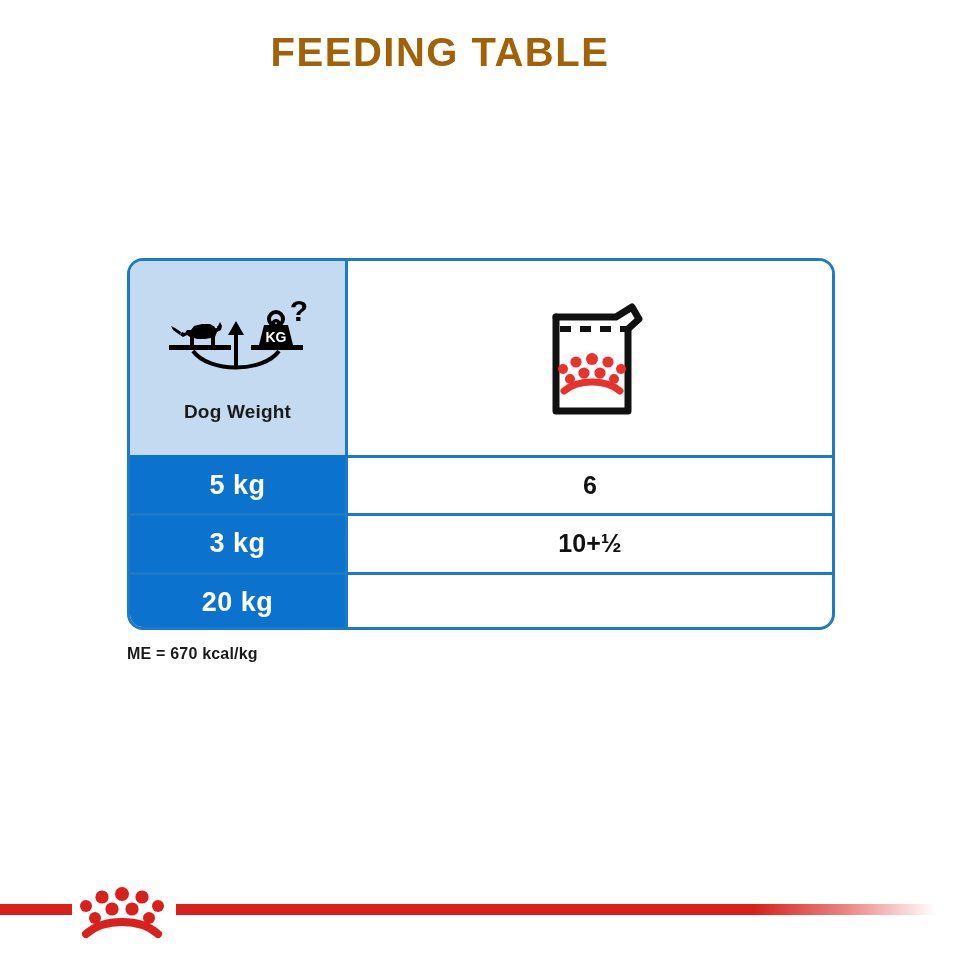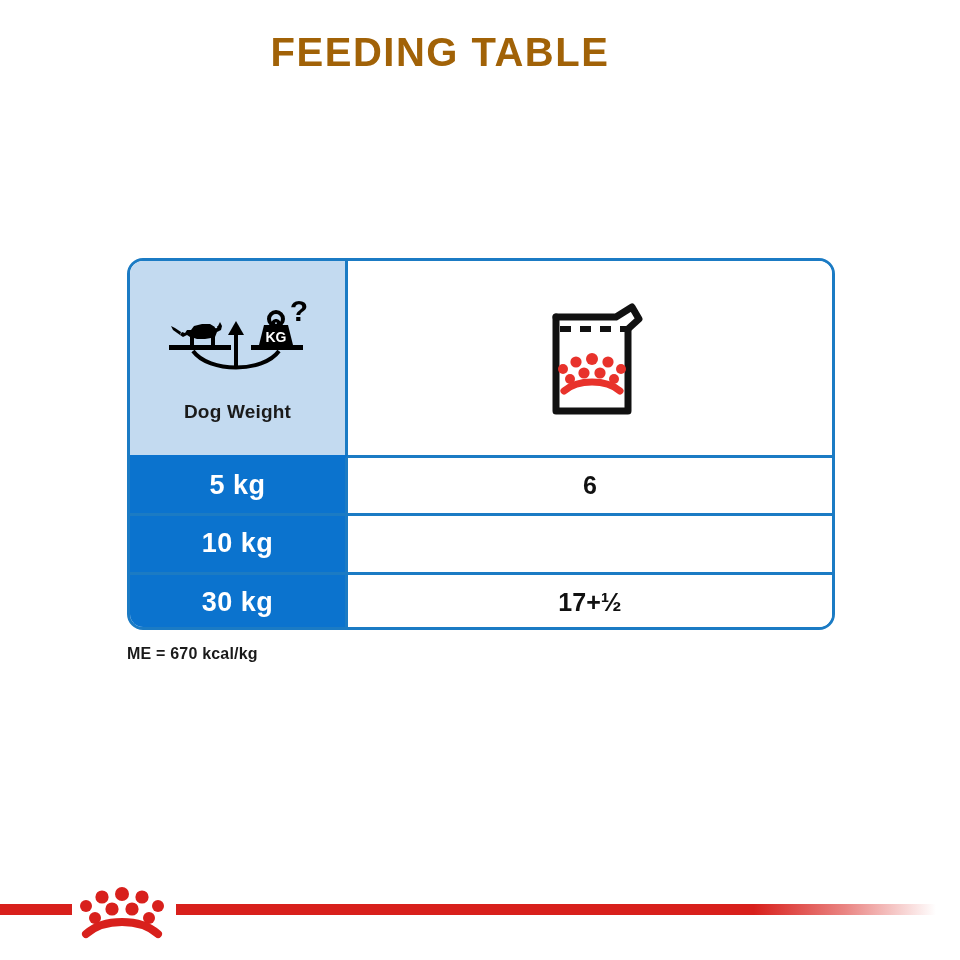--- a/index.html
+++ b/index.html
@@ -262,26 +262,26 @@
   </div>
 
   <div class="table-body">
 
     <div class="table-row">
       <div class="cell-weight">5 kg</div>
       <div class="cell-amount">6</div>
     </div>
 
     <div class="table-row">
-      <div class="cell-weight">10 kg</div>
+      <div class="cell-weight">3 kg</div>
+      <div class="cell-amount">10+½</div>
     </div>
 
     <div class="table-row">
-      <div class="cell-weight">30 kg</div>
-      <div class="cell-amount">17+½</div>
+      <div class="cell-weight">20 kg</div>
     </div>
 
   </div>
 </div>
 
 <div class="me-note">ME = 670 kcal/kg</div>
 
 <div class="brand-bar">
   <div class="brand-line-left"></div>
   <div class="brand-line-right"></div>

